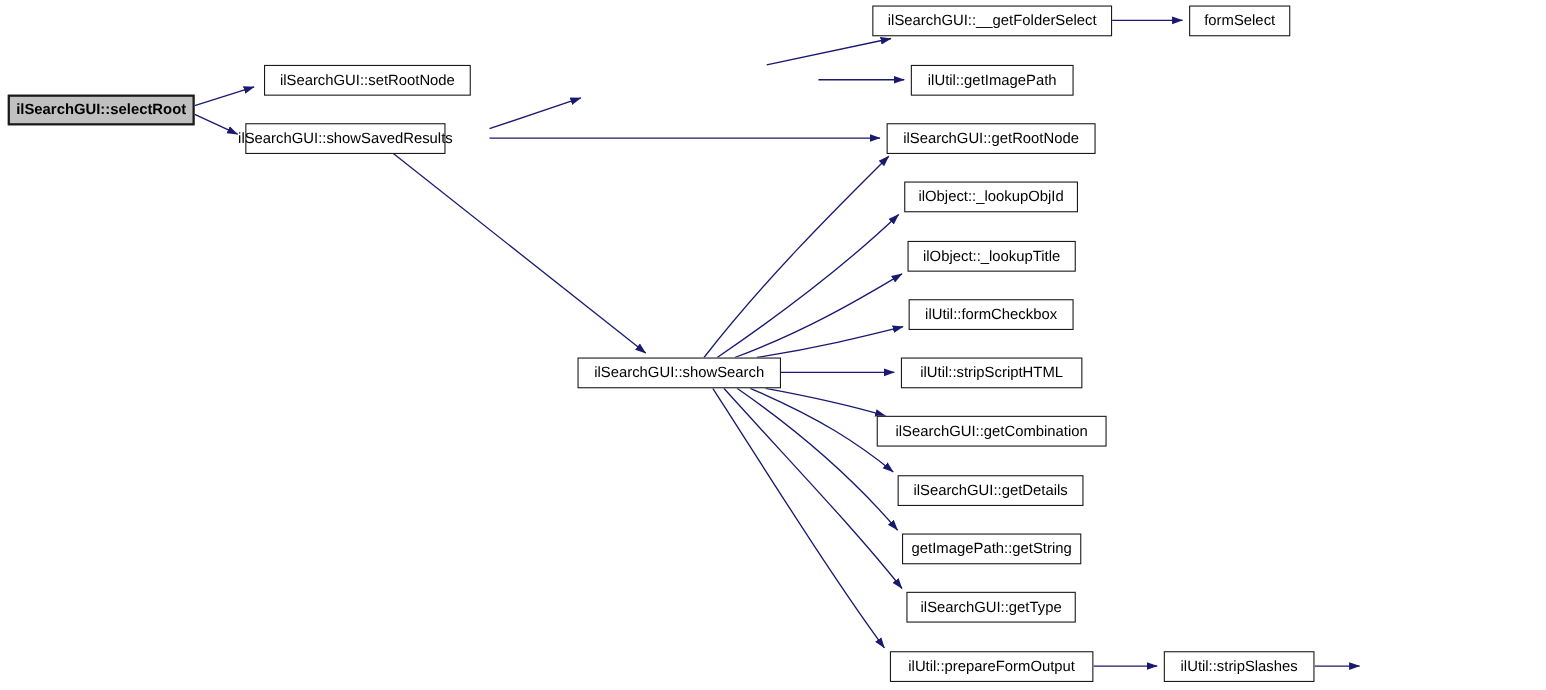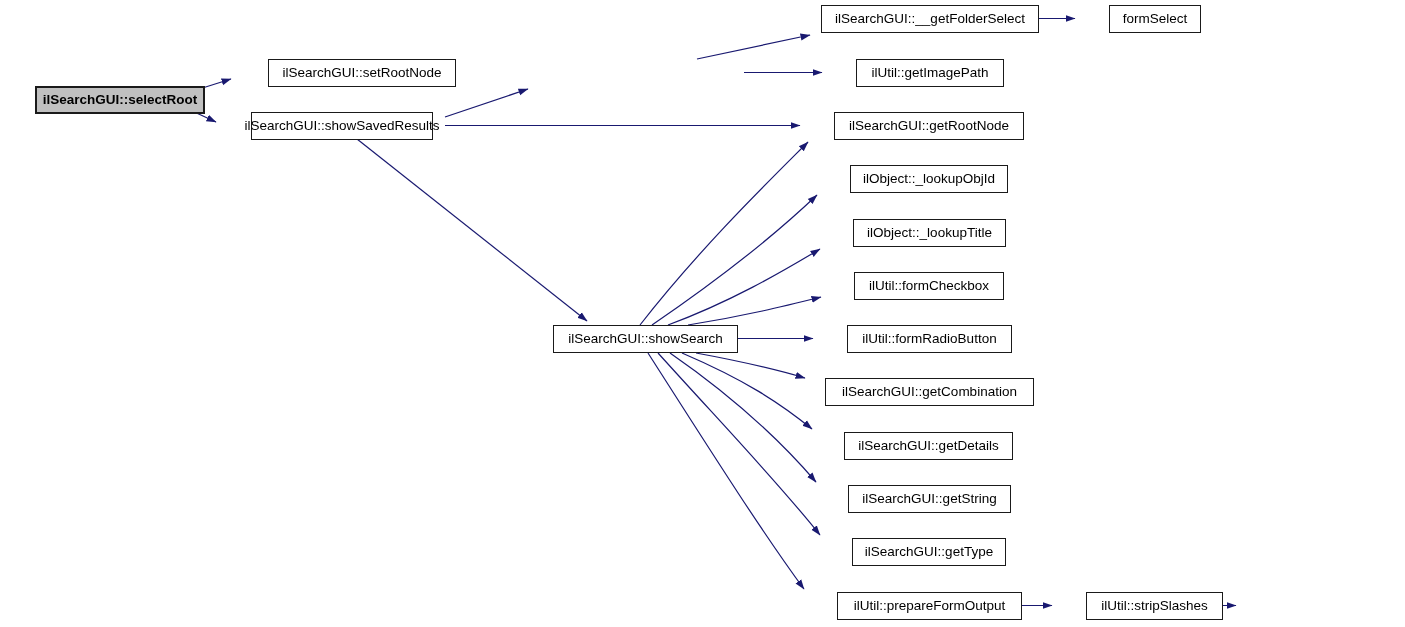--- a/index.html
+++ b/index.html
@@ -37,21 +37,20 @@
     background: var(--node-fill);
     border: 1px solid var(--node-border);
     color: var(--text-color);
     font-size: 13.5px;
     line-height: 1;
     display: flex;
     align-items: center;
     justify-content: center;
     white-space: nowrap;
     cursor: pointer;
-    margin-left: 28px;
   }
   .node.highlight {
     background: var(--highlight-fill);
     border-width: 2px;
     cursor: default;
     font-weight: bold;
   }
 </style>
 </head>
 <body>
@@ -89,22 +88,22 @@
   <div class="node highlight" style="left:7px;  top:86px;  width:170px; height:28px">ilSearchGUI::selectRoot</div>
   <div class="node" style="left:240px; top:59px;  width:188px; height:28px">ilSearchGUI::setRootNode</div>
   <div class="node" style="left:223px; top:112px; width:182px; height:28px">ilSearchGUI::showSavedResults</div>
   <div class="node" style="left:793px; top:5px;   width:218px; height:28px">ilSearchGUI::__getFolderSelect</div>
   <div class="node" style="left:1081px;top:5px;   width:92px;  height:28px">formSelect</div>
   <div class="node" style="left:828px; top:59px;  width:148px; height:28px">ilUtil::getImagePath</div>
   <div class="node" style="left:806px; top:112px; width:190px; height:28px">ilSearchGUI::getRootNode</div>
   <div class="node" style="left:822px; top:165px; width:158px; height:28px">ilObject::_lookupObjId</div>
   <div class="node" style="left:825px; top:219px; width:153px; height:28px">ilObject::_lookupTitle</div>
   <div class="node" style="left:826px; top:272px; width:150px; height:28px">ilUtil::formCheckbox</div>
-  <div class="node" style="left:819px; top:325px; width:165px; height:28px">ilUtil::formRadioButton</div>
+  <div class="node" style="left:819px; top:325px; width:165px; height:28px">ilUtil::stripScriptHTML</div>
   <div class="node" style="left:797px; top:378px; width:209px; height:28px">ilSearchGUI::getCombination</div>
   <div class="node" style="left:816px; top:432px; width:169px; height:28px">ilSearchGUI::getDetails</div>
-  <div class="node" style="left:820px; top:485px; width:163px; height:28px">ilSearchGUI::getString</div>
+  <div class="node" style="left:820px; top:485px; width:163px; height:28px">getImagePath::getString</div>
   <div class="node" style="left:824px; top:538px; width:154px; height:28px">ilSearchGUI::getType</div>
   <div class="node" style="left:525px; top:325px; width:185px; height:28px">ilSearchGUI::showSearch</div>
   <div class="node" style="left:809px; top:592px; width:185px; height:28px">ilUtil::prepareFormOutput</div>
   <div class="node" style="left:1058px;top:592px; width:137px; height:28px">ilUtil::stripSlashes</div>
 
 </div>
 
 </body></html>

